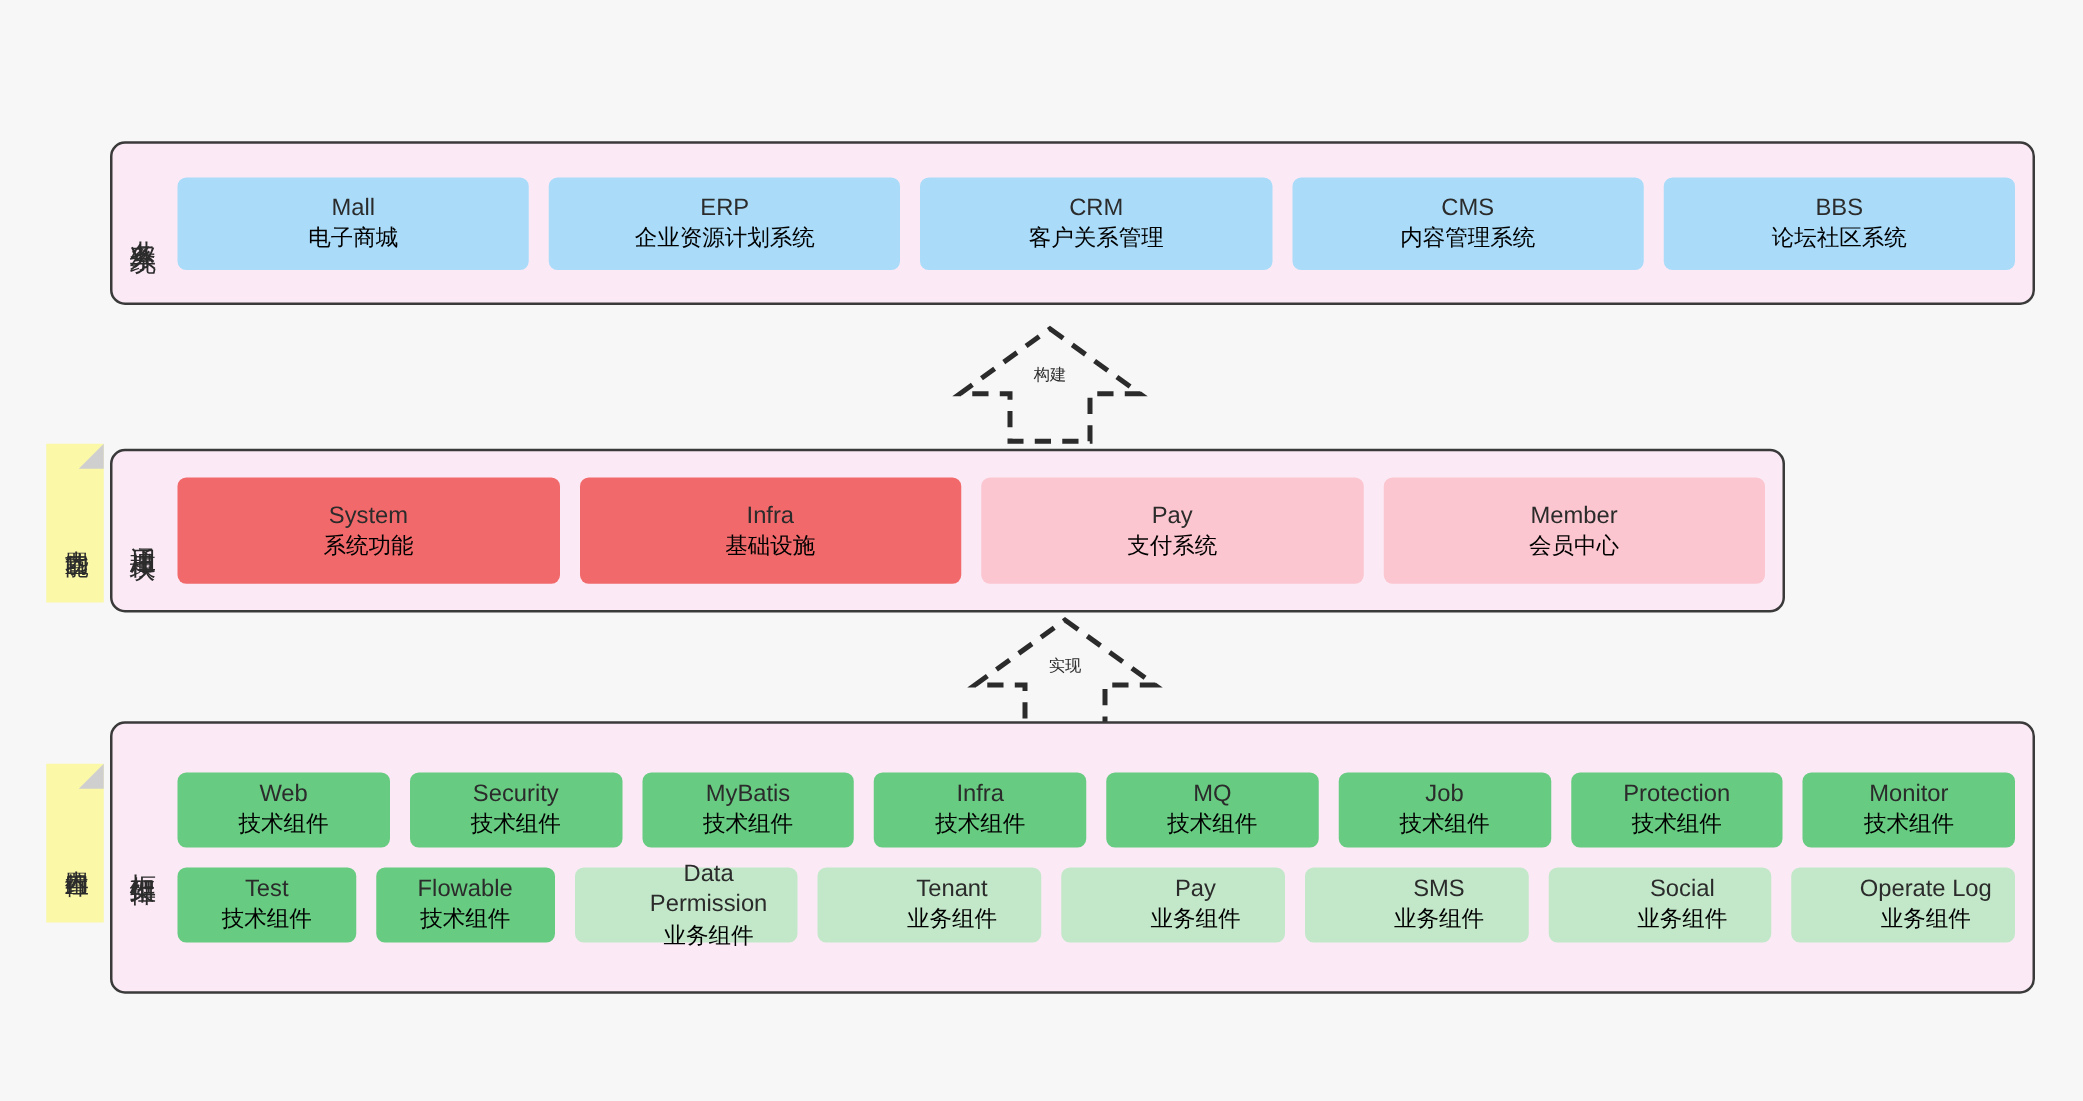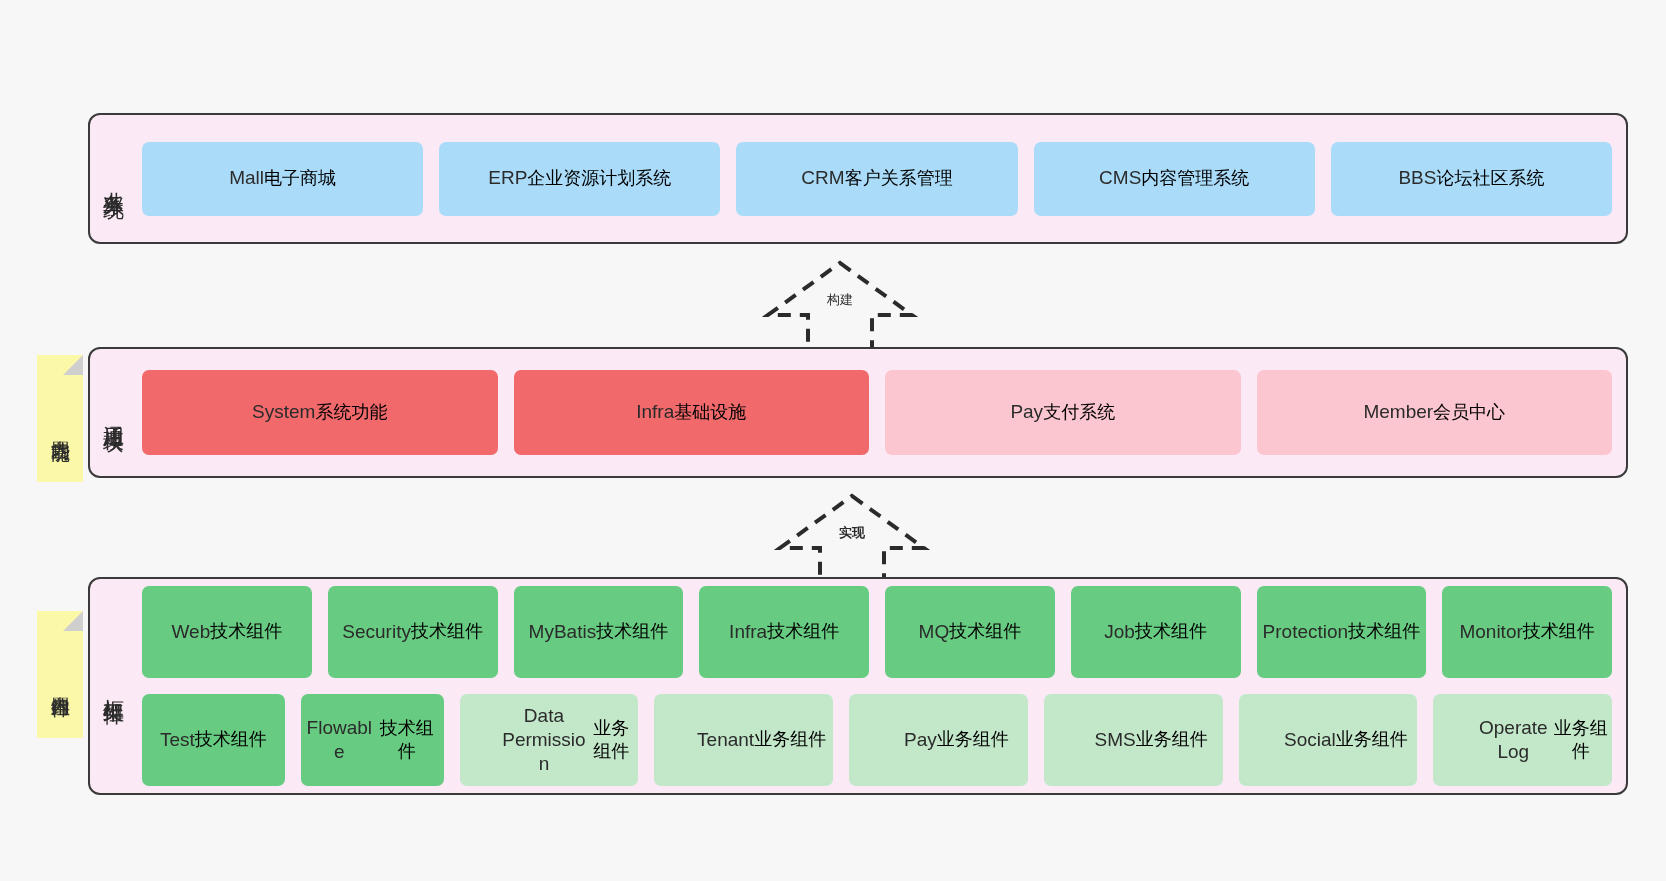--- a/index.html
+++ b/index.html
@@ -65,20 +65,21 @@
     gap: 16px;
     align-items: stretch;
   }
   .row + .row { margin-top: 16px; }
 
   
   .node {
     flex: 1 1 0;
     border-radius: 7px;
     display: flex;
+    flex-direction: column;
     align-items: center;
     justify-content: center;
     text-align: center;
     box-sizing: border-box;
     padding: 6px 4px;
     min-width: 0;
   }
   .node .en {
     font-size: 19px;
     line-height: 1.28;
@@ -93,26 +94,26 @@
   }
 
   .n-blue   { background: #aadcfa; }
   .n-red    { background: #f2696b; }
   .n-pink   { background: #fbc6cf; }
   .n-green  { background: #67cb81; }
   .n-lgreen { background: #c2e7c9; padding-left: 40px; }
 
   
   #layer-business  { left: 88px;  top: 113px; width: 1540px; height: 131px; }
-  #layer-common    { left: 88px;  top: 347px; width: 1540px; height: 131px; }
+  #layer-common    { left: 88px;  top: 359px; width: 1340px; height: 131px; }
   #layer-framework { left: 88px;  top: 577px; width: 1540px; height: 218px; }
 
   #layer-business  .row { height: 74px; }
   #layer-common    .row { height: 85px; }
-  #layer-framework .row { height: 92px; border-radius: 27px; }
+  #layer-framework .row { height: 60px; border-radius: 27px; }
 
   
   .sticky {
     position: absolute;
     background: #fbf8a8;
     width: 46px;
     box-sizing: border-box;
     display: flex;
     align-items: center;
     justify-content: center;
@@ -223,21 +224,21 @@
           <div class="cn">会员中心</div>
         </div>
       </div>
     </div>
   </div>
 
   <div class="arrow" id="arrow-realize">
     <svg width="160" height="100" viewBox="0 0 160 100">
       <path d="M80 6 L152 58 L112 58 L112 96 L48 96 L48 58 L8 58 Z" fill="none" stroke="#2b2b2b" stroke-width="4" stroke-dasharray="13 9" stroke-linejoin="miter"></path>
     </svg>
-    <div class="arrow-label" style="bottom:auto; top:34px;font-weight:bold;">实现</div>
+    <div class="arrow-label" style="bottom:auto; top:34px;">实现</div>
   </div>
 
   <div class="sticky" id="sticky-builtin-comp">
     <span>内置组件</span>
   </div>
 
   <div class="layer" id="layer-framework">
     <div class="layer-title">框架组件</div>
     <div class="layer-body">
 

